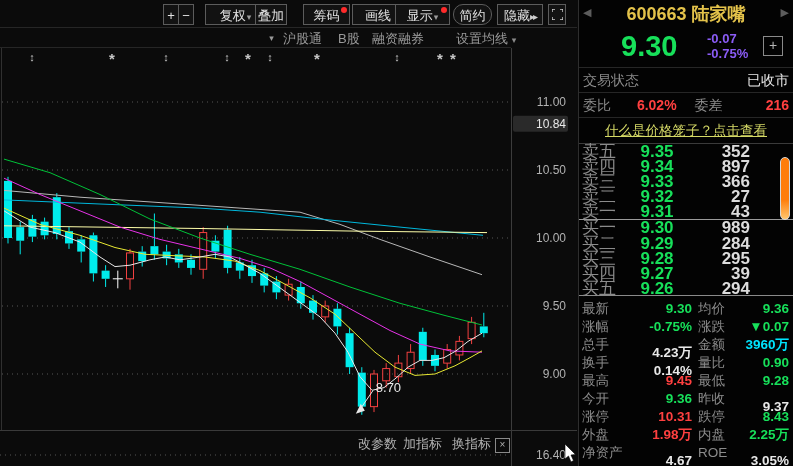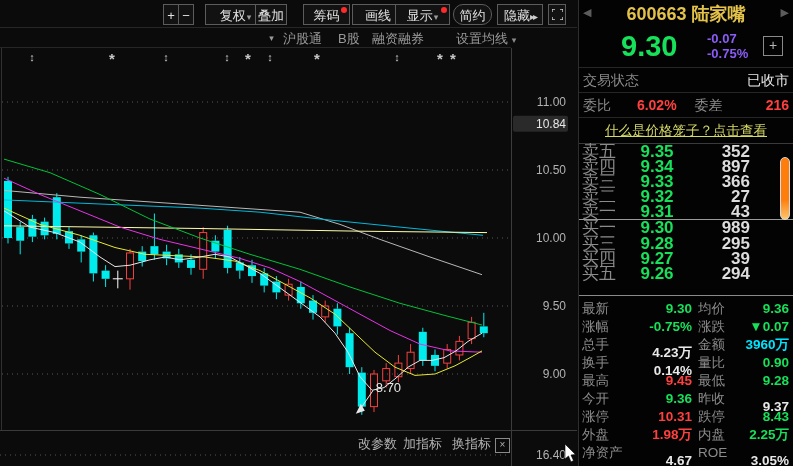--- a/index.html
+++ b/index.html
@@ -326,20 +326,26 @@
           <span></span>
         </div>
         <div class="book-divider"></div>
         <div class="book-row">
           <span class="lab">买一</span>
           <span class="price" data-color="green">9.30</span>
           <span class="vol">989</span>
           <span></span>
         </div>
         <div class="book-row">
+          <span class="lab">买二</span>
+          <span class="price" data-color="green">9.29</span>
+          <span class="vol">284</span>
+          <span></span>
+        </div>
+        <div class="book-row">
           <span class="lab">买三</span>
           <span class="price" data-color="green">9.28</span>
           <span class="vol">295</span>
           <span></span>
         </div>
         <div class="book-row">
           <span class="lab">买四</span>
           <span class="price" data-color="green">9.27</span>
           <span class="vol">39</span>
           <span></span>

